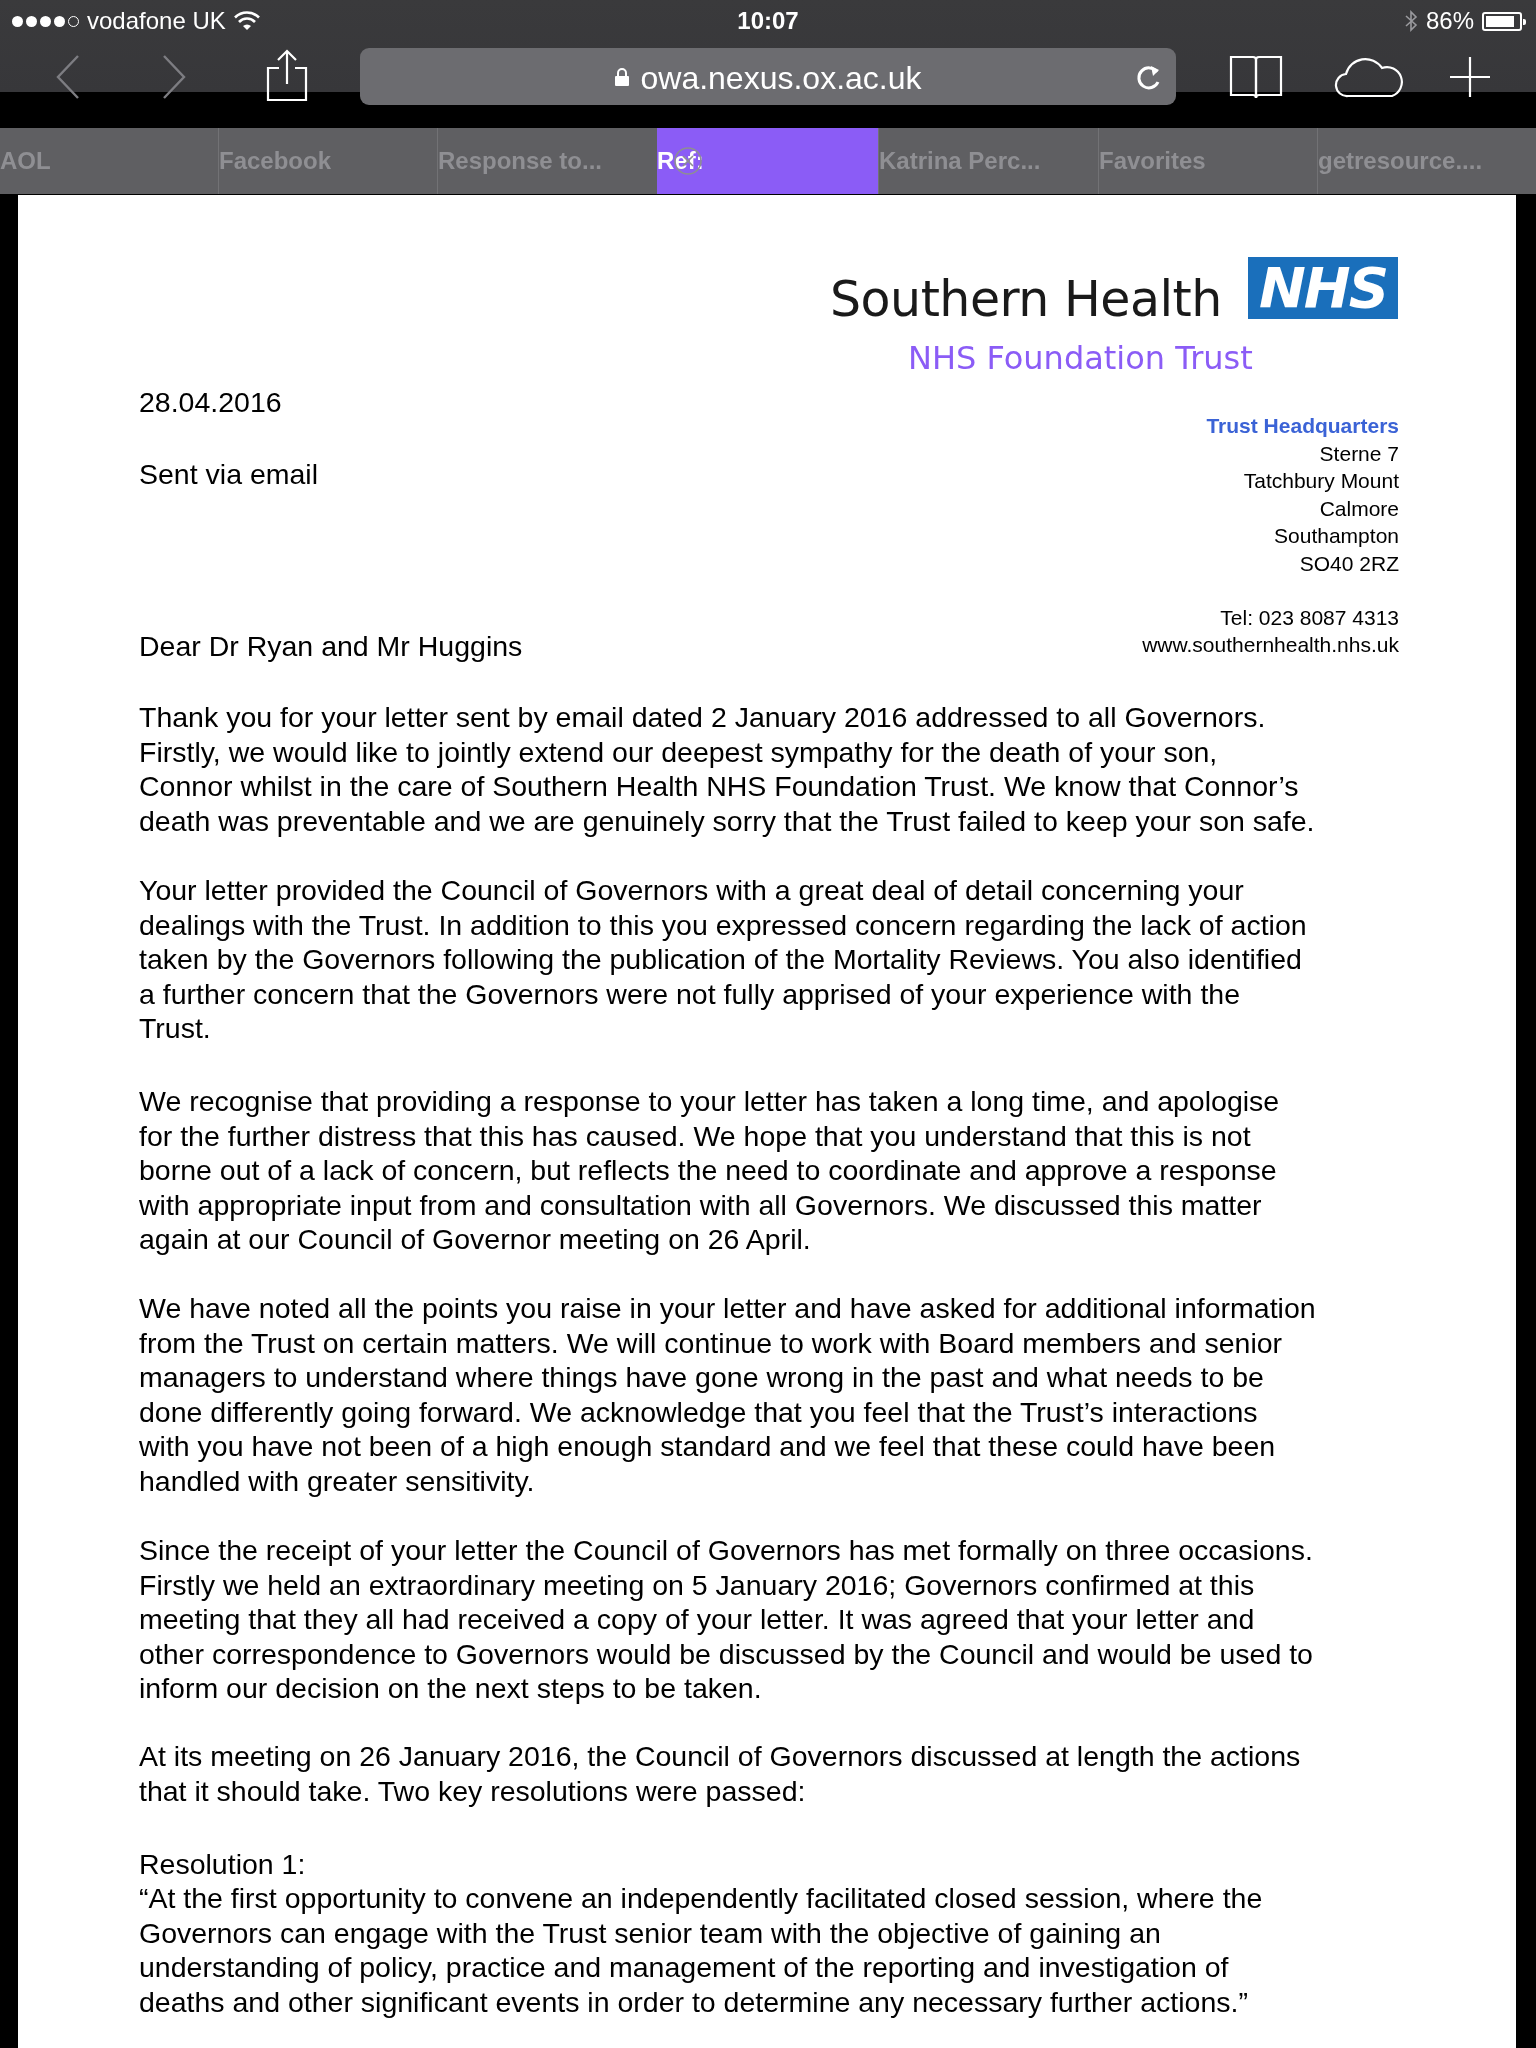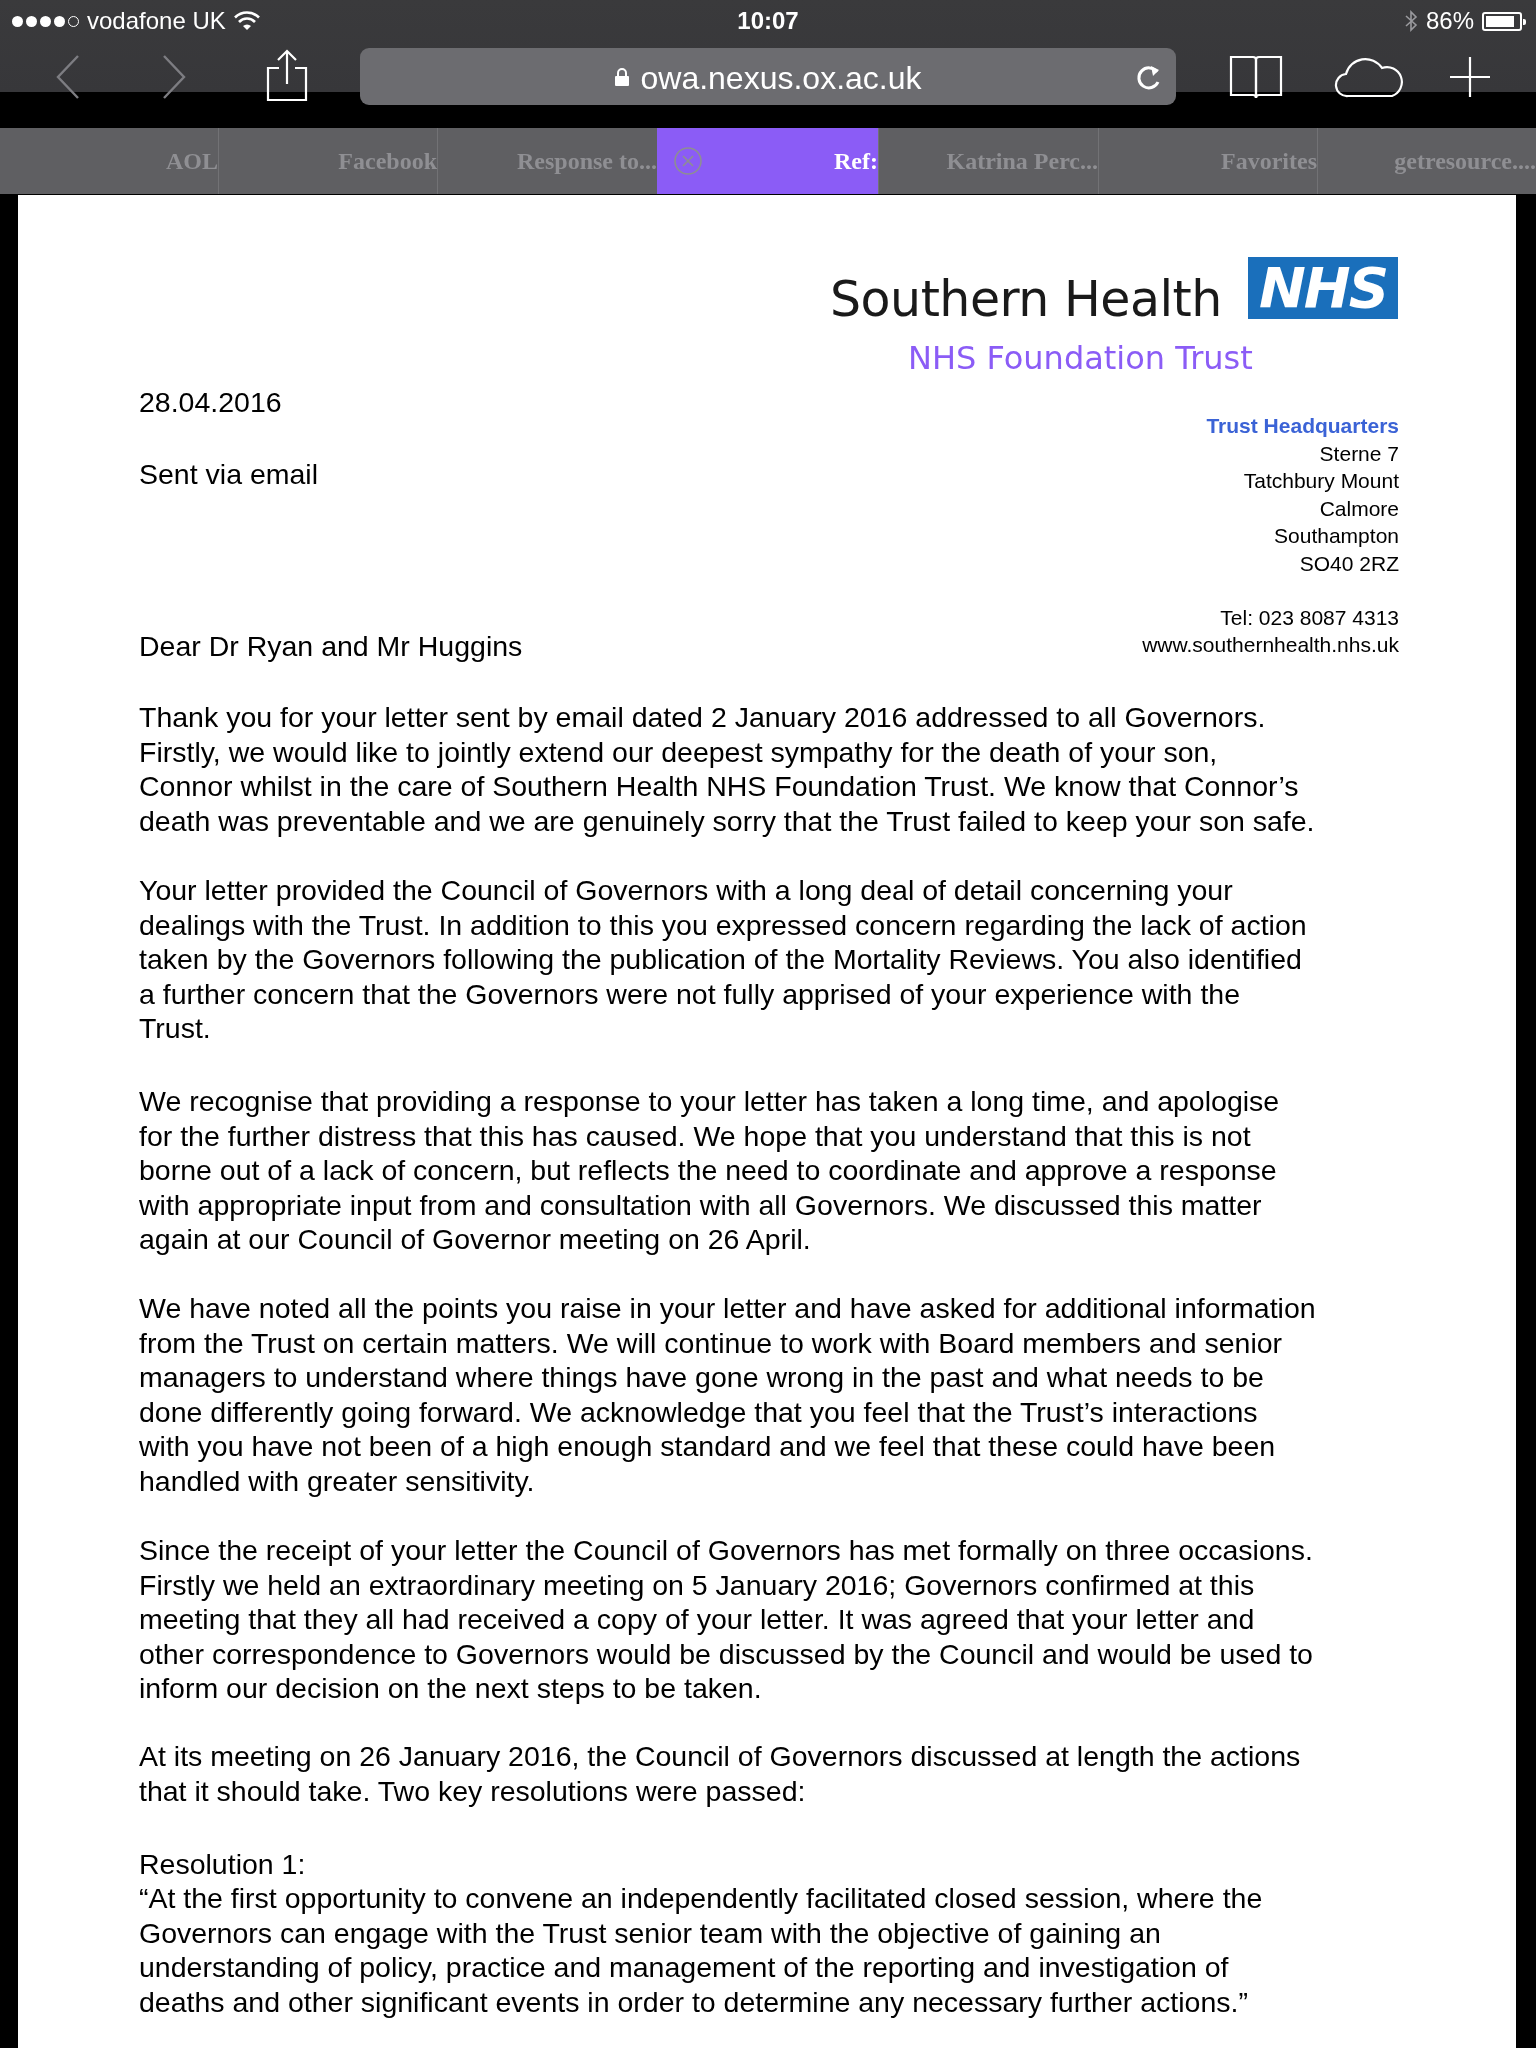--- a/index.html
+++ b/index.html
@@ -29,21 +29,21 @@
   .url-text { position: absolute; left: 0; right: 0; top: 12px; text-align: center; font-size: 32px; }
   .lock { display: inline-block; margin-right: 10px; vertical-align: 2px; }
   .reload { position: absolute; right: 12px; top: 12px; }
   .bookmarks { position: absolute; left: 1228px; top: 54px; }
   .cloud { position: absolute; left: 1334px; top: 56px; }
   .newtab { position: absolute; left: 1448px; top: 55px; }
 
   
   .tabbar { position: absolute; left: 0; top: 128px; width: 1536px; height: 66px; background: #48484b; }
   .tab { position: absolute; top: 0; height: 66px; background: #5f5f62; border-left: 1px solid #727275;
-    color: #8f8f93; font-weight: bold; font-size: 24px; display: flex; align-items: center; justify-content: flex-end; font-family: Liberation Serif, serif; }
+    color: #8f8f93; font-weight: bold; font-size: 24px; display: flex; align-items: center; justify-content: flex-start; }
   .tab.active { background: #8b5cf6; color: #fff; border-left: none; }
   .tab-close { position: absolute; left: 16px; top: 18px; }
 
   
   .page { position: absolute; left: 18px; top: 195px; width: 1498px; height: 1853px; background: #fff; color: #000; }
   .logo-main { position: absolute; left: 812px; top: 76px; font-family: "DejaVu Sans", sans-serif; font-size: 49px; color: #1a1a1a; letter-spacing: -0.5px; }
   .nhs-box { position: absolute; left: 1230px; top: 62px; width: 150px; height: 62px; background: #1a6fbb;
     color: #fff; font-family: "DejaVu Sans", sans-serif; font-weight: bold; font-style: italic; font-size: 56px; line-height: 62px; text-align: center; letter-spacing: -2px; }
   .logo-sub { position: absolute; left: 890px; top: 144px; font-family: "DejaVu Sans", sans-serif; font-size: 32px; color: #8b5cf6; }
 
@@ -183,21 +183,21 @@
   <div class="text sent">Sent via email</div>
   <div class="text greet">Dear Dr Ryan and Mr Huggins</div>
 
   <div class="text p1">
       <span class="para-line">Thank you for your letter sent by email dated 2 January 2016 addressed to all Governors.</span>
       <span class="para-line">Firstly, we would like to jointly extend our deepest sympathy for the death of your son,</span>
       <span class="para-line">Connor whilst in the care of Southern Health NHS Foundation Trust.  We know that Connor’s</span>
       <span class="para-line">death was preventable and we are genuinely sorry that the Trust failed to keep your son safe.</span>
     </div>
   <div class="text p2">
-      <span class="para-line">Your letter provided the Council of Governors with a long deal of detail concerning your</span>
+      <span class="para-line">Your letter provided the Council of Governors with a great deal of detail concerning your</span>
       <span class="para-line">dealings with the Trust.  In addition to this you expressed concern regarding the lack of action</span>
       <span class="para-line">taken by the Governors following the publication of the Mortality Reviews.  You also identified</span>
       <span class="para-line">a further concern that the Governors were not fully apprised of your experience with the</span>
       <span class="para-line">Trust.</span>
     </div>
   <div class="text p3">
       <span class="para-line">We recognise that providing a response to your letter has taken a long time, and apologise</span>
       <span class="para-line">for the further distress that this has caused.  We hope that you understand that this is not</span>
       <span class="para-line">borne out of a lack of concern, but reflects the need to coordinate and approve a response</span>
       <span class="para-line">with appropriate input from and consultation with all Governors. We discussed this matter</span>

